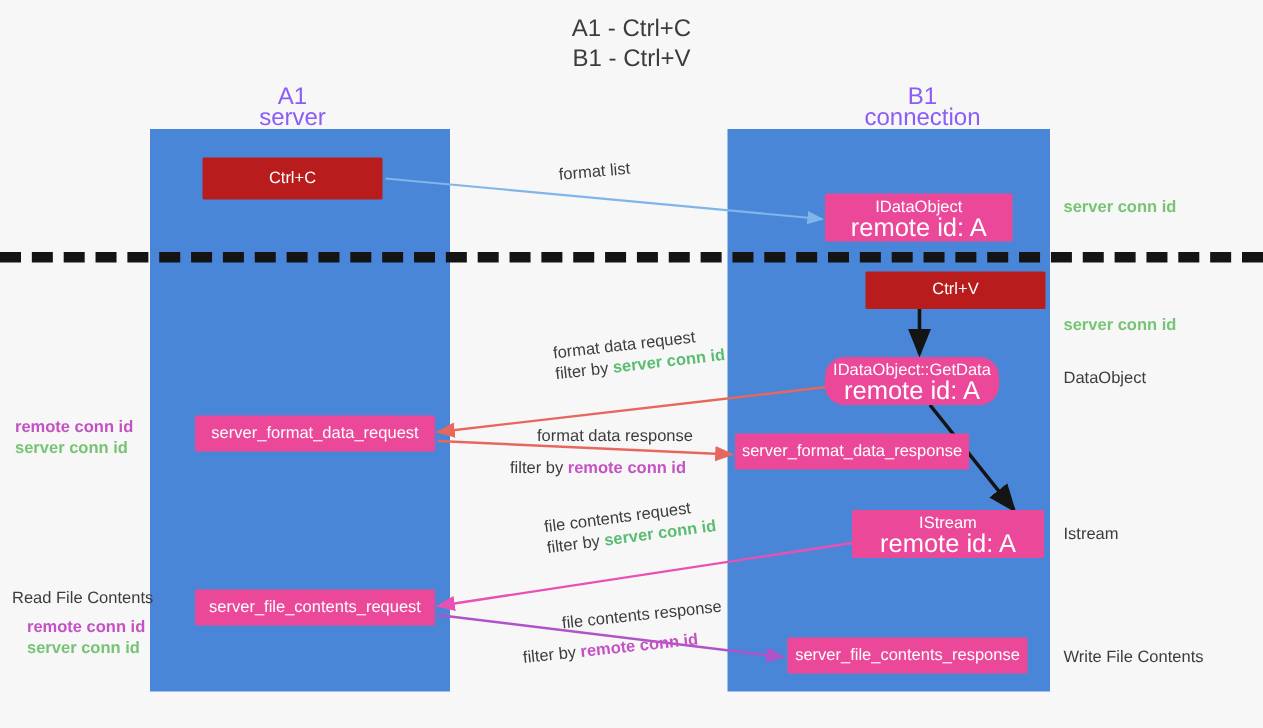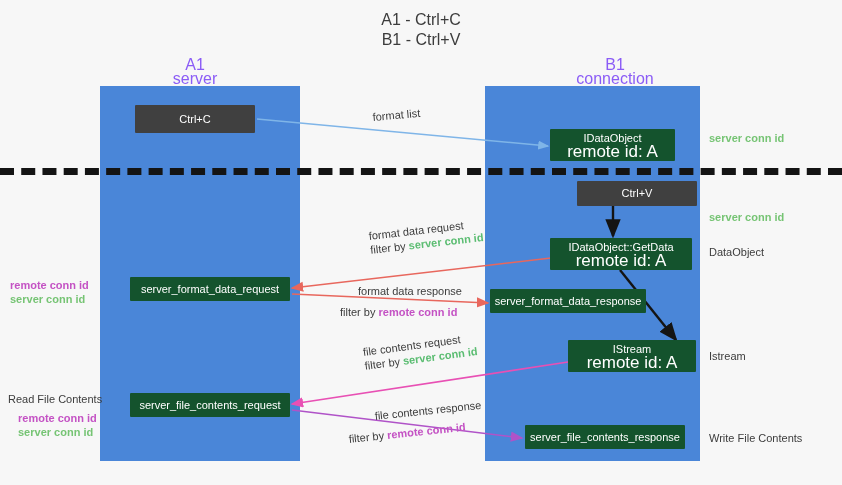--- a/index.html
+++ b/index.html
@@ -23,22 +23,22 @@
     position:absolute;text-align:center;font-size:16px;line-height:14px;color:#8b5cf6;
   }
   .lane{position:absolute;background:#4a86d8;}
 
   .node{
     position:absolute;box-sizing:border-box;
     display:flex;flex-direction:column;align-items:center;justify-content:center;
     color:#ffffff;font-size:11px;line-height:13px;text-align:center;
     border-radius:1px;
   }
-  .node.orange{background:#14532d;}
-  .node.green{background:#404040;}
+  .node.orange{background:#ec4899;}
+  .node.green{background:#b91c1c;}
   .node .l2{font-size:17px;line-height:13px;}
 
   .edge-label{
     position:absolute;font-size:11px;line-height:14px;color:#3c3c3c;
     white-space:nowrap;
   }
   .edge-label .hl-green{color:#5bbd72;font-weight:bold;}
   .edge-label .hl-purple{color:#c452c4;font-weight:bold;}
   .rot{transform-origin:left top;}
 
@@ -115,21 +115,21 @@
 
   <div class="node orange" style="left:550px;top:129px;width:125px;height:32px;">
     <div>IDataObject</div>
     <div class="l2">remote id: A</div>
   </div>
 
   <div class="node green" style="left:553px;top:181px;width:120px;height:25px;margin-left:24px;">
     <div>Ctrl+V</div>
   </div>
 
-  <div class="node orange" style="left:550px;top:238px;width:142px;height:32px;">
+  <div class="node orange" style="left:550px;top:238px;width:116px;height:32px;border-radius:13px;">
     <div>IDataObject::GetData</div>
     <div class="l2">remote id: A</div>
   </div>
 
   <div class="node orange" style="left:568px;top:340px;width:128px;height:32px;">
     <div>IStream</div>
     <div class="l2">remote id: A</div>
   </div>
 
   <div class="node orange" style="left:130px;top:277px;width:160px;height:24px;">

